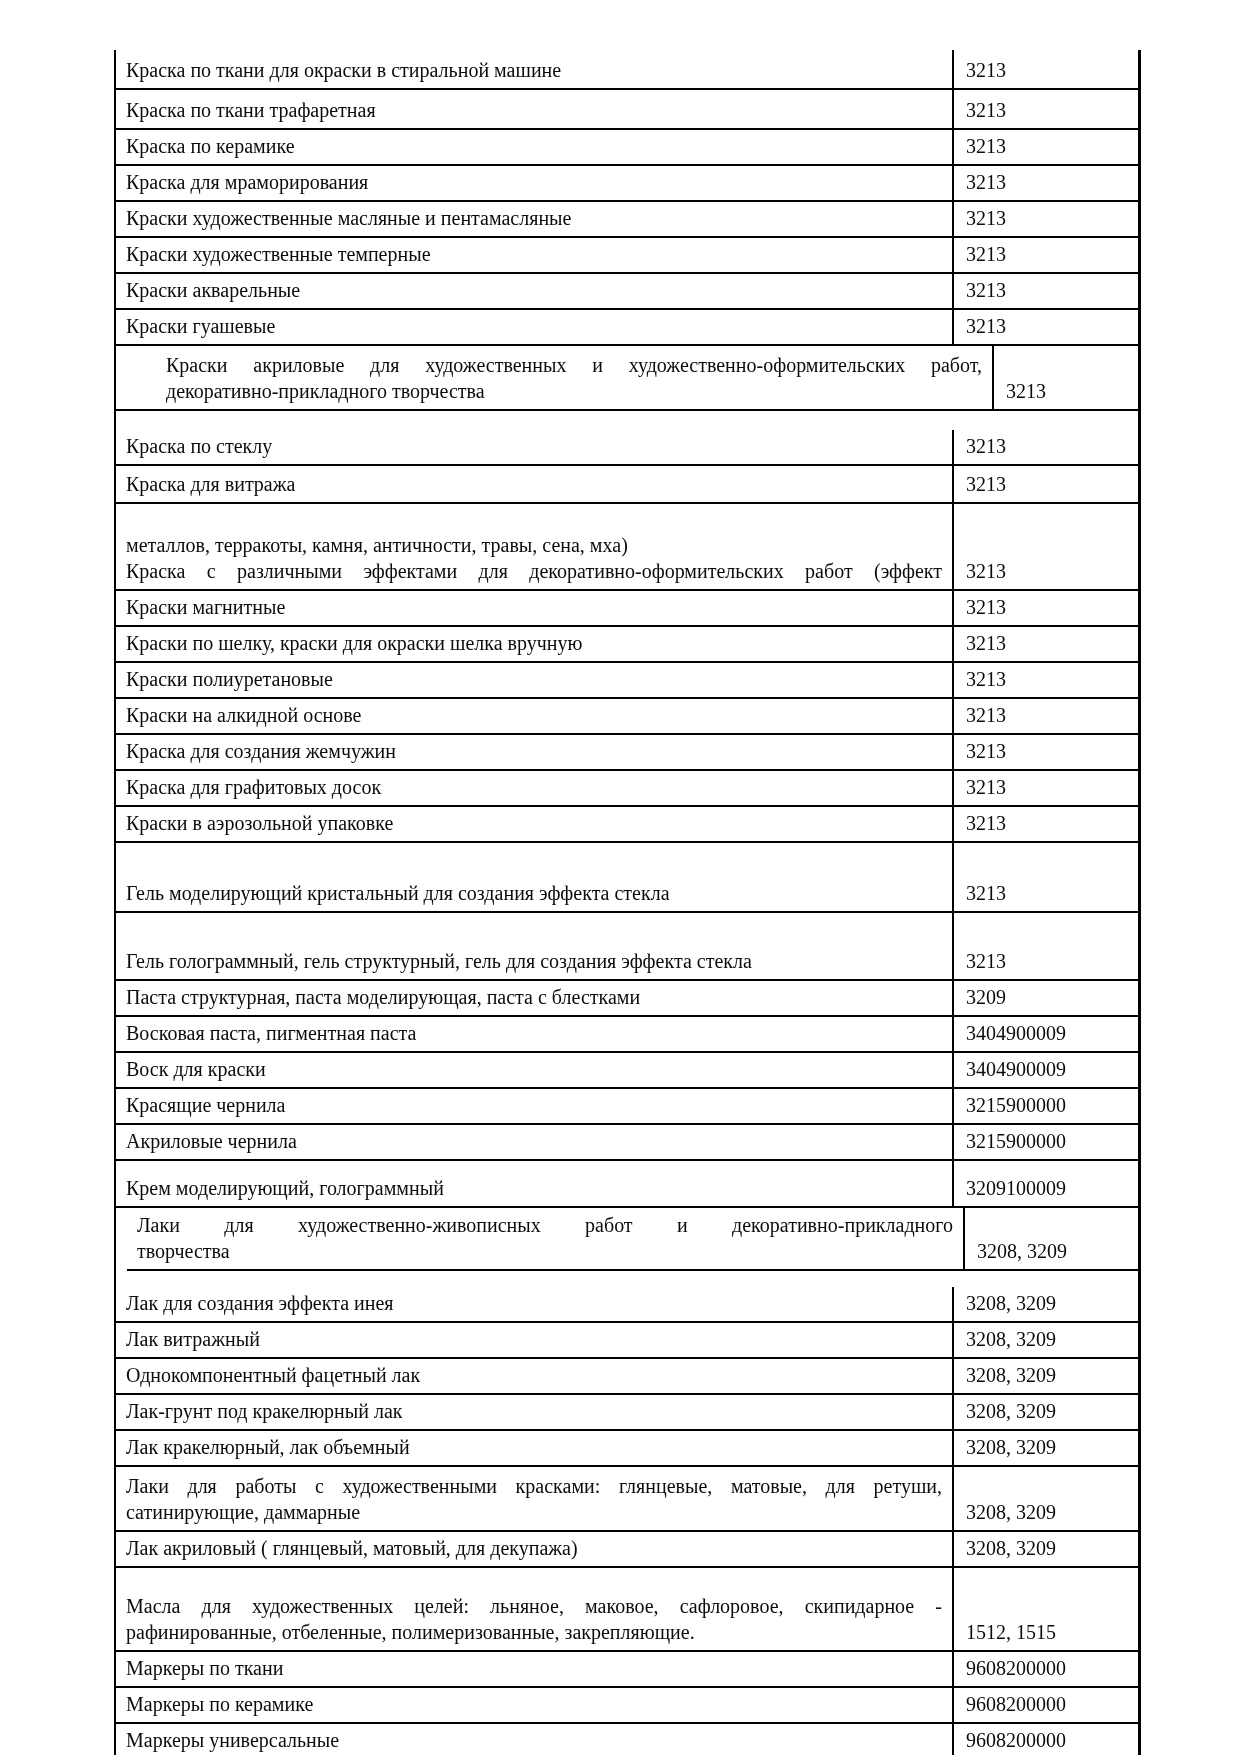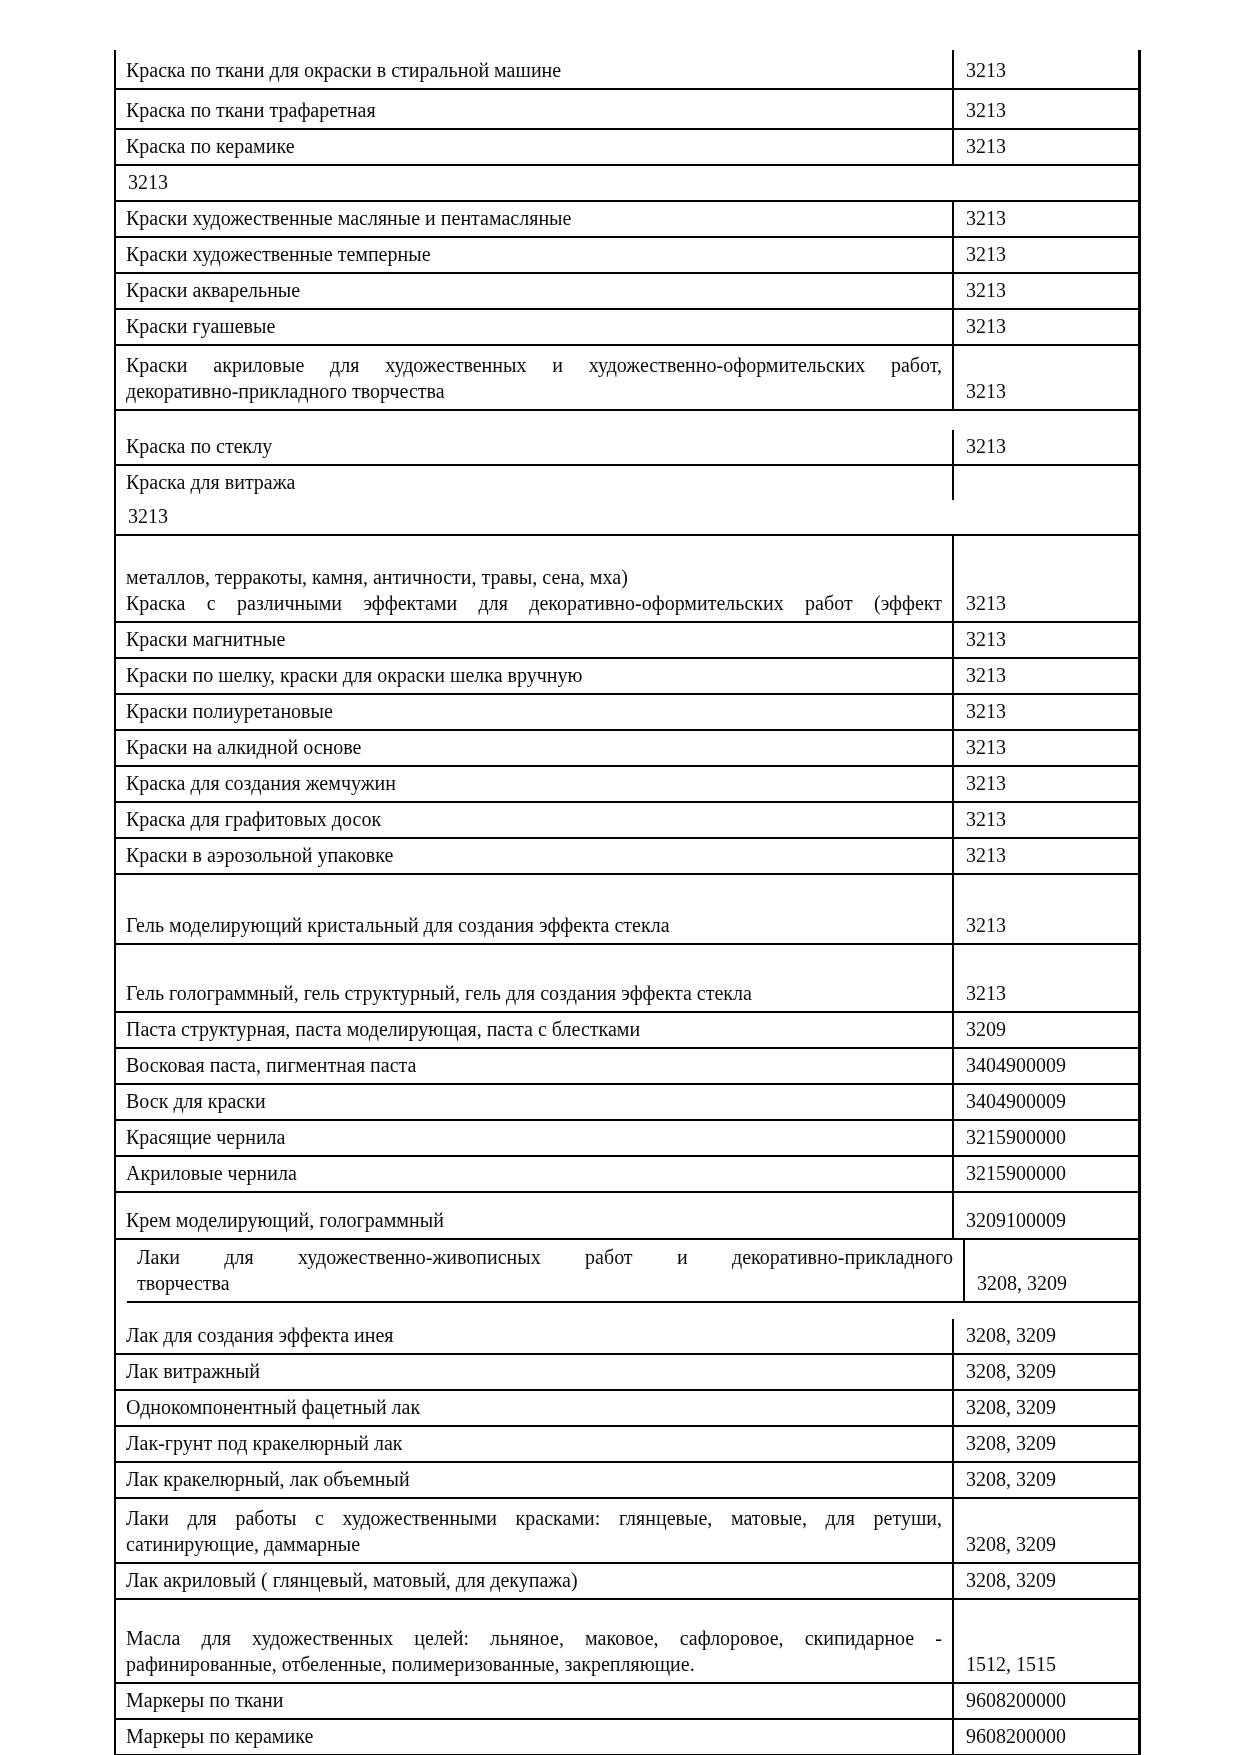--- a/index.html
+++ b/index.html
@@ -94,20 +94,23 @@
       </div>
       <div class="trow" style="min-height: 28px;">
         <div class="cell name-cell">
           <div class="line">Краска по керамике</div>
         </div>
         <div class="cell code-cell">
           <span>3213</span>
         </div>
       </div>
       <div class="trow" style="min-height: 28px;">
+        <div class="cell name-cell">
+          <div class="line">Краска для мраморирования</div>
+        </div>
         <div class="cell code-cell">
           <span>3213</span>
         </div>
       </div>
       <div class="trow" style="min-height: 28px;">
         <div class="cell name-cell">
           <div class="line">Краски художественные масляные и пентамасляные</div>
         </div>
         <div class="cell code-cell">
           <span>3213</span>
@@ -130,38 +133,38 @@
         </div>
       </div>
       <div class="trow" style="min-height: 28px;">
         <div class="cell name-cell">
           <div class="line">Краски гуашевые</div>
         </div>
         <div class="cell code-cell">
           <span>3213</span>
         </div>
       </div>
-      <div class="trow" style="min-height: 63px;">
+      <div class="trow" style="min-height: 63px; padding-left: 40px;">
         <div class="cell name-cell">
           <div class="line just">Краски акриловые для художественных и художественно-оформительских работ,</div>
           <div class="line">декоративно-прикладного творчества</div>
         </div>
         <div class="cell code-cell">
           <span>3213</span>
         </div>
       </div>
       <div class="trow" style="min-height: 53px; align-items: flex-end;">
         <div class="cell name-cell">
           <div class="line">Краска по стеклу</div>
         </div>
         <div class="cell code-cell">
           <span>3213</span>
         </div>
       </div>
-      <div class="trow" style="min-height: 36px; flex-direction: column;">
+      <div class="trow" style="min-height: 36px;">
         <div class="cell name-cell">
           <div class="line">Краска для витража</div>
         </div>
         <div class="cell code-cell">
           <span>3213</span>
         </div>
       </div>
       <div class="trow" style="min-height: 85px;">
         <div class="cell name-cell">
           <div class="line">металлов, терракоты, камня, античности, травы, сена, мха)</div>

